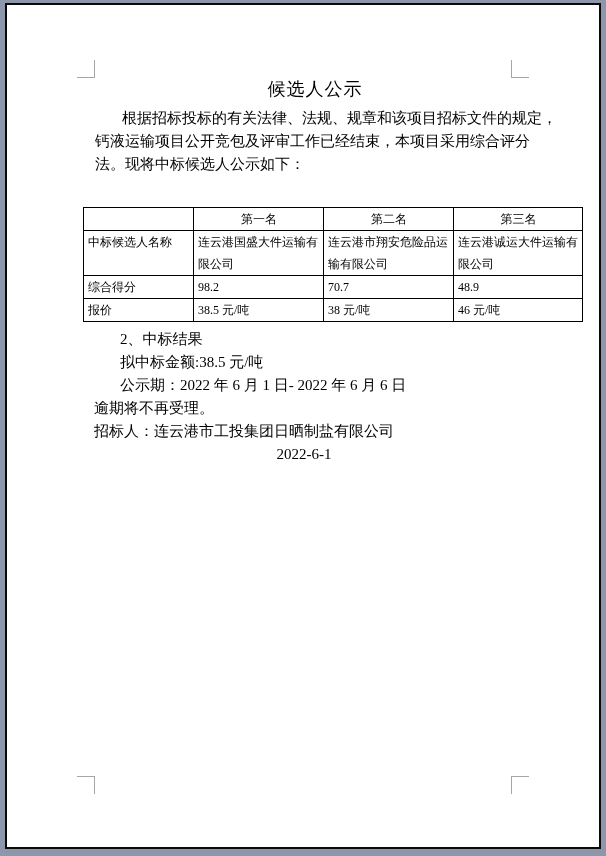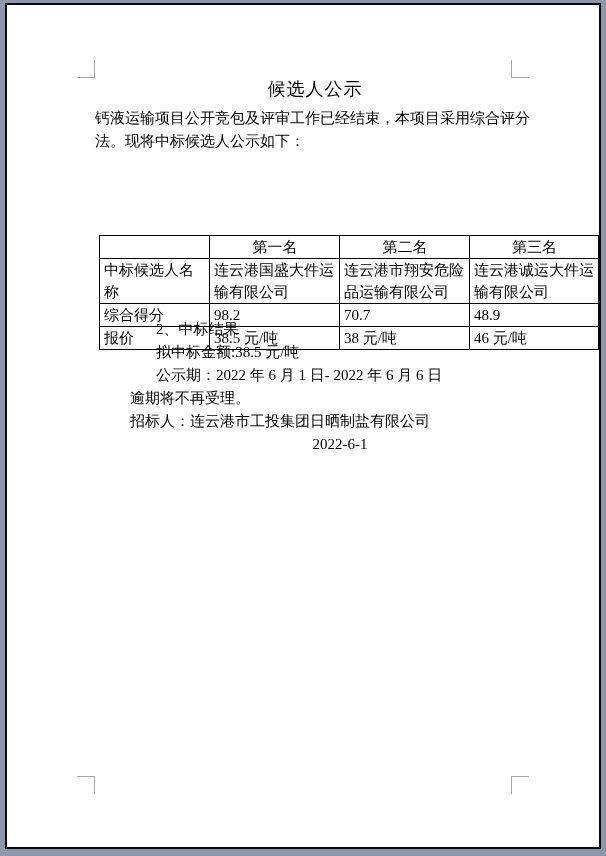--- a/index.html
+++ b/index.html
@@ -37,60 +37,59 @@
     position: absolute;
     left: 88px; top: 102px; width: 445px;
     font-size: 15px;
   }
   .intro-block div { line-height: 23px; white-space: nowrap; }
   .ind-first { padding-left: 27px; }
   .ind { padding-left: 26px; }
 
   table.bid-table {
     position: absolute;
-    left: 92px; top: 202px;
+    left: 76px; top: 202px;
     border-collapse: collapse;
     table-layout: fixed;
-    font-size: 15px;
-    margin-top: 28px;
+    font-size: 12px;
   }
   table.bid-table td {
     border: 1px solid #000;
     padding: 0 3px 0 4px;
     line-height: 22px;
     vertical-align: top;
     word-break: break-all;
     overflow: hidden;
   }
   table.bid-table tr.hdr td { height: 22px; text-align: center; }
   table.bid-table tr.r-name td { height: 44px; }
   table.bid-table tr.r-line td { height: 22px; }
 
   .body-block {
     position: absolute;
-    left: 87px; top: 313px; width: 420px;
+    left: 87px; top: 323px; width: 420px;
     font-size: 15px;
-    margin-left: 36px;
   }
   .body-block div { line-height: 23px; white-space: nowrap; }
   .center { text-align: center; }
 </style>
 </head>
 <body>
 
 <div class="page">
 
   <div class="mark mark-tl"></div>
   <div class="mark mark-tr"></div>
   <div class="mark mark-bl"></div>
   <div class="mark mark-br"></div>
 
   <div class="doc-title">候选人公示</div>
 
   <div class="intro-block">
+    <div class="ind-first">根据招标投标的有关法律、法规、规章和该项目招标文件的规定，</div>
     <div>钙液运输项目公开竞包及评审工作已经结束，本项目采用综合评分</div>
     <div>法。现将中标候选人公示如下：</div>
   </div>
 
   <table class="bid-table">
     <colgroup>
       <col style="width:110px">
       <col style="width:130px">
       <col style="width:130px">
       <col style="width:129px">

